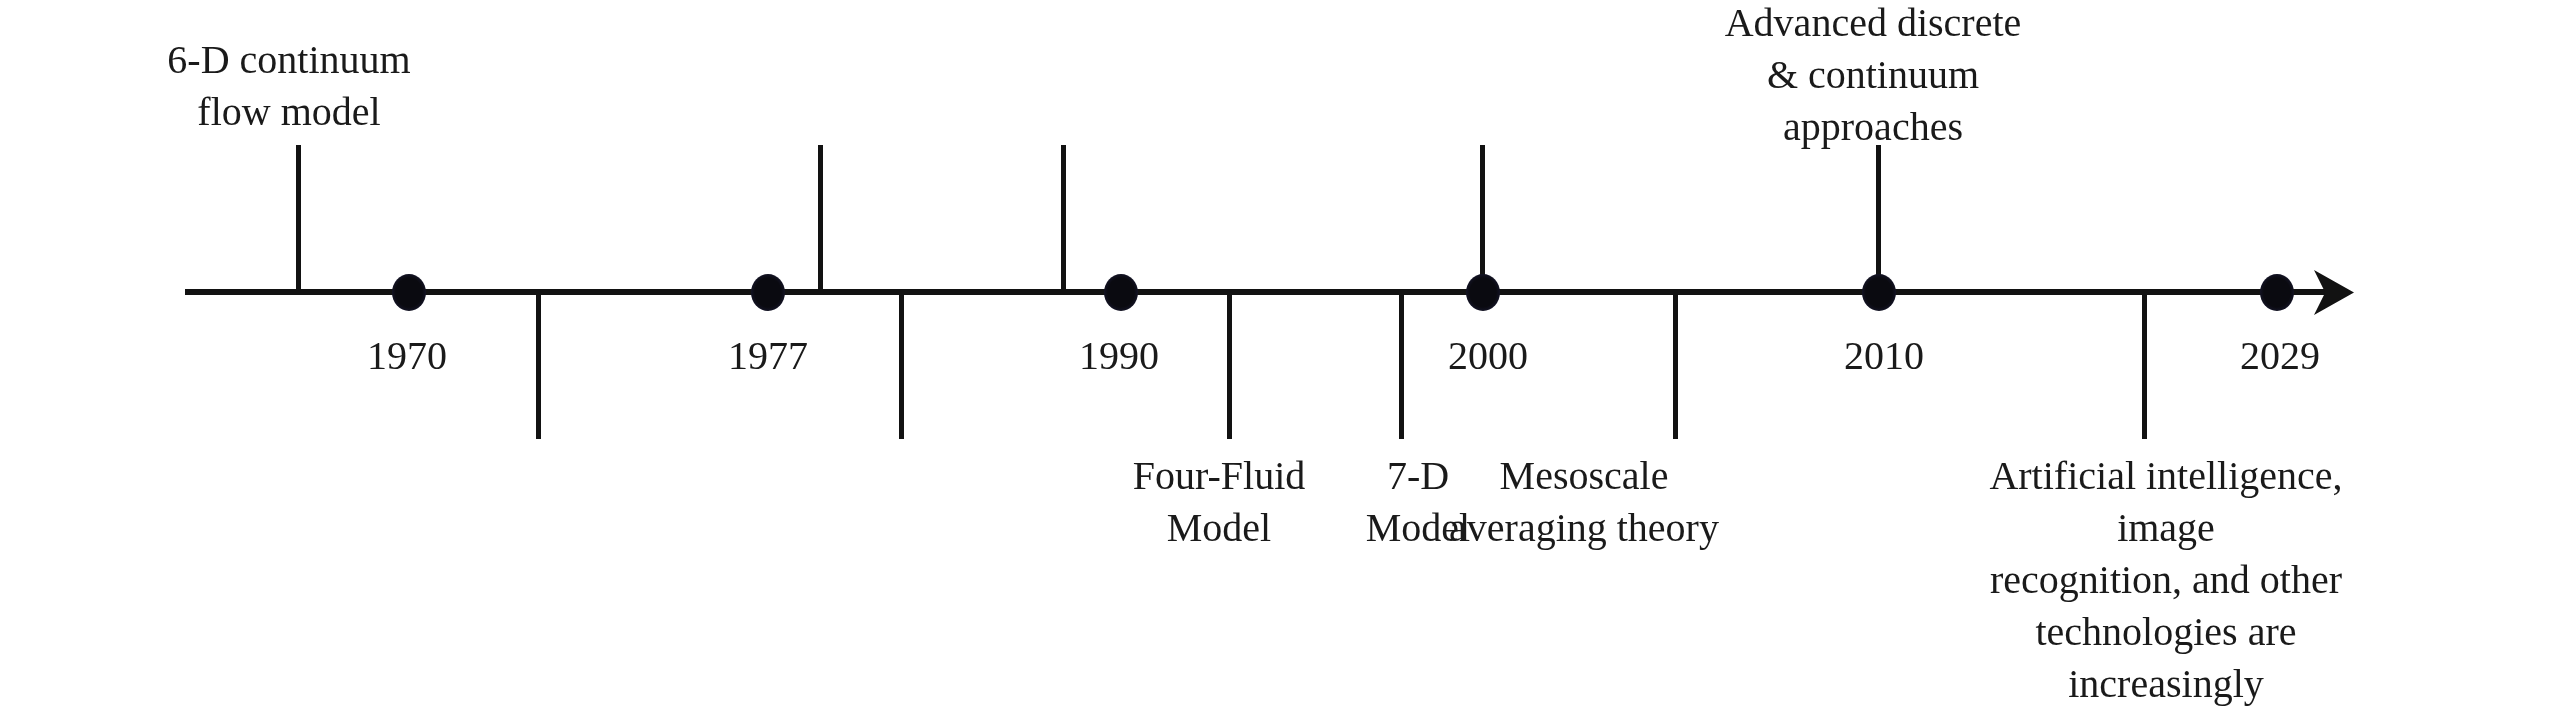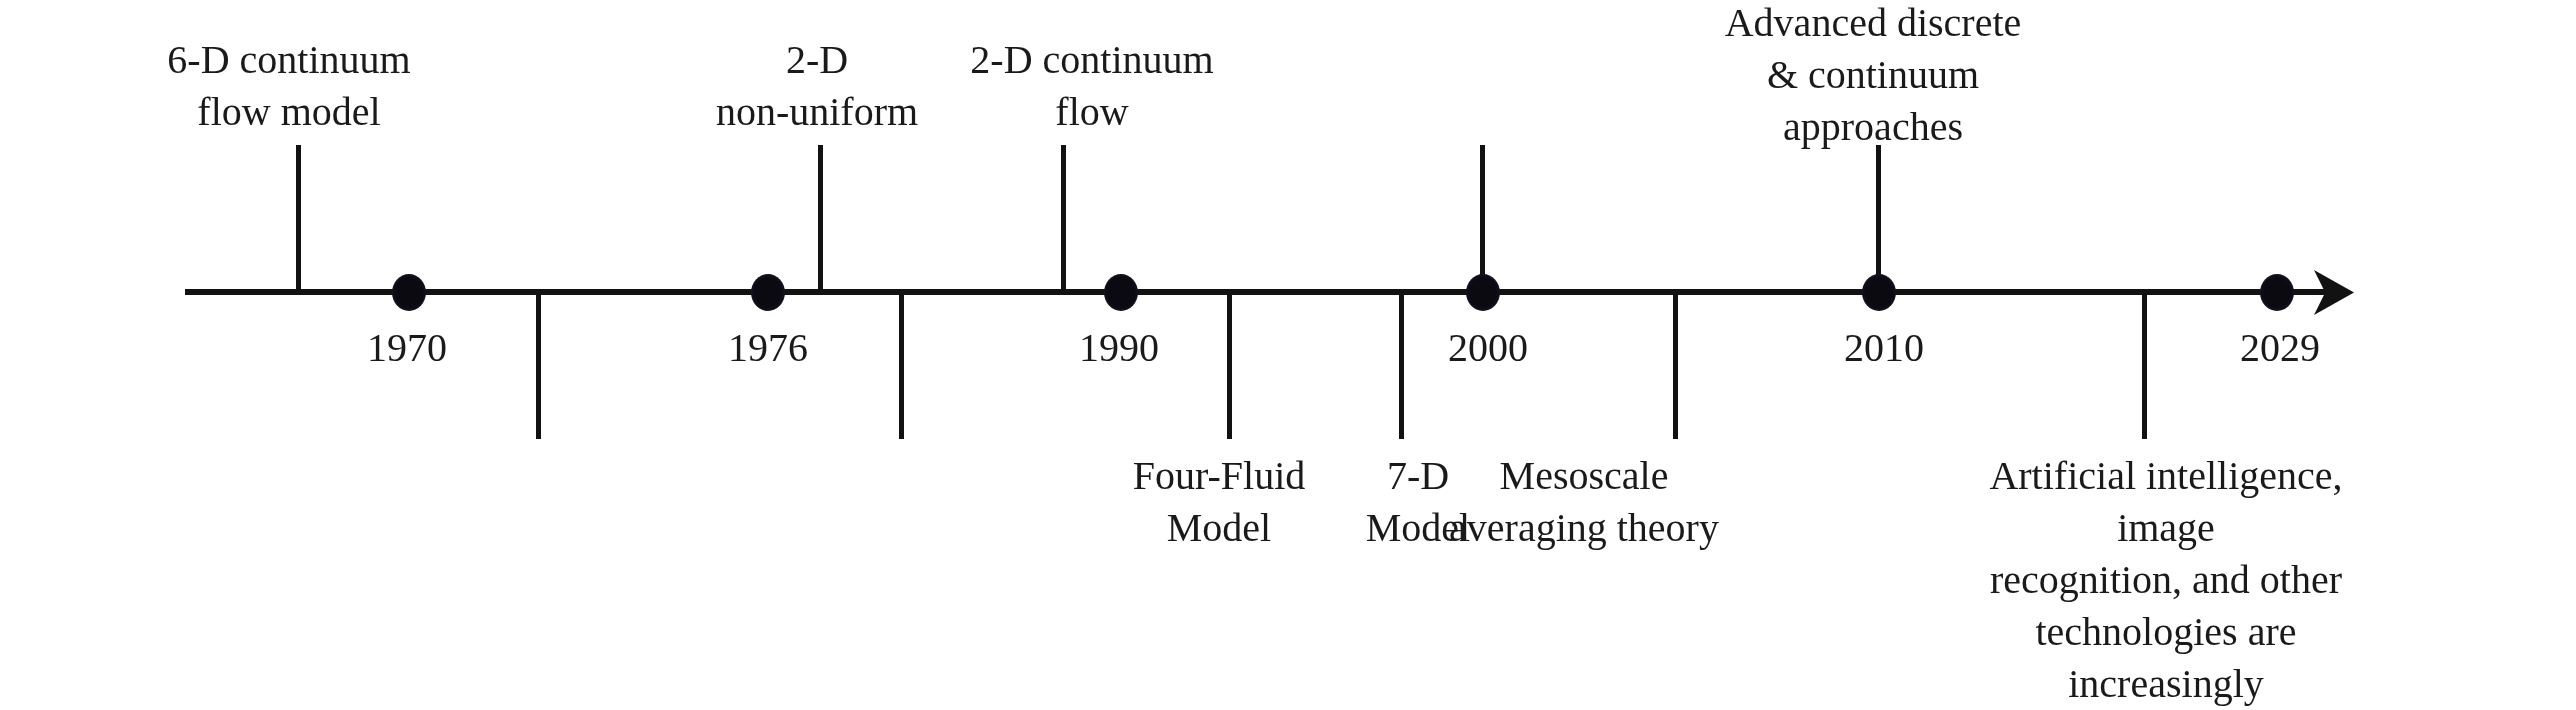--- a/index.html
+++ b/index.html
@@ -58,21 +58,21 @@
     position: absolute;
     transform: translateX(-50%);
     text-align: center;
     white-space: pre-line;
     font-size: 40px;
     line-height: 52px;
     color: var(--text-color, #1a1a1a);
   }
   .year {
     position: absolute;
-    top: 322px;
+    top: 330px;
     transform: translateX(-50%);
     text-align: center;
     font-size: 40px;
     line-height: 52px;
     color: var(--text-color, #1a1a1a);
   }
 </style>
 </head>
 <body>
 
@@ -95,32 +95,28 @@
   <div class="tick down" style="left:2142px"></div>
 
   <div class="dot" style="left:392px"></div>
   <div class="dot" style="left:751px"></div>
   <div class="dot" style="left:1104px"></div>
   <div class="dot" style="left:1466px"></div>
   <div class="dot" style="left:1862px"></div>
   <div class="dot" style="left:2260px"></div>
 
   <div class="year" style="left:407px">1970</div>
-  <div class="year" style="left:768px">1976</div>
+  <div class="year" style="left:768px">1977</div>
   <div class="year" style="left:1119px">1990</div>
   <div class="year" style="left:1488px">2000</div>
   <div class="year" style="left:1884px">2010</div>
   <div class="year" style="left:2280px">2029</div>
 
   <div class="lbl" style="left:289px;  top:34px">6-D continuum
 flow model</div>
-  <div class="lbl" style="left:817px; top:34px">2-D
-non-uniform</div>
-  <div class="lbl" style="left:1092px; top:34px">2-D continuum
-flow</div>
   <div class="lbl" style="left:1873px; top:-3.1px">Advanced discrete
 &amp; continuum
 approaches</div>
 
   <div class="lbl" style="left:1219px; top:450px">Four-Fluid
 Model</div>
   <div class="lbl" style="left:1418px; top:450px">7-D
 Model</div>
   <div class="lbl" style="left:1584px; top:450px">Mesoscale
 averaging theory</div>

